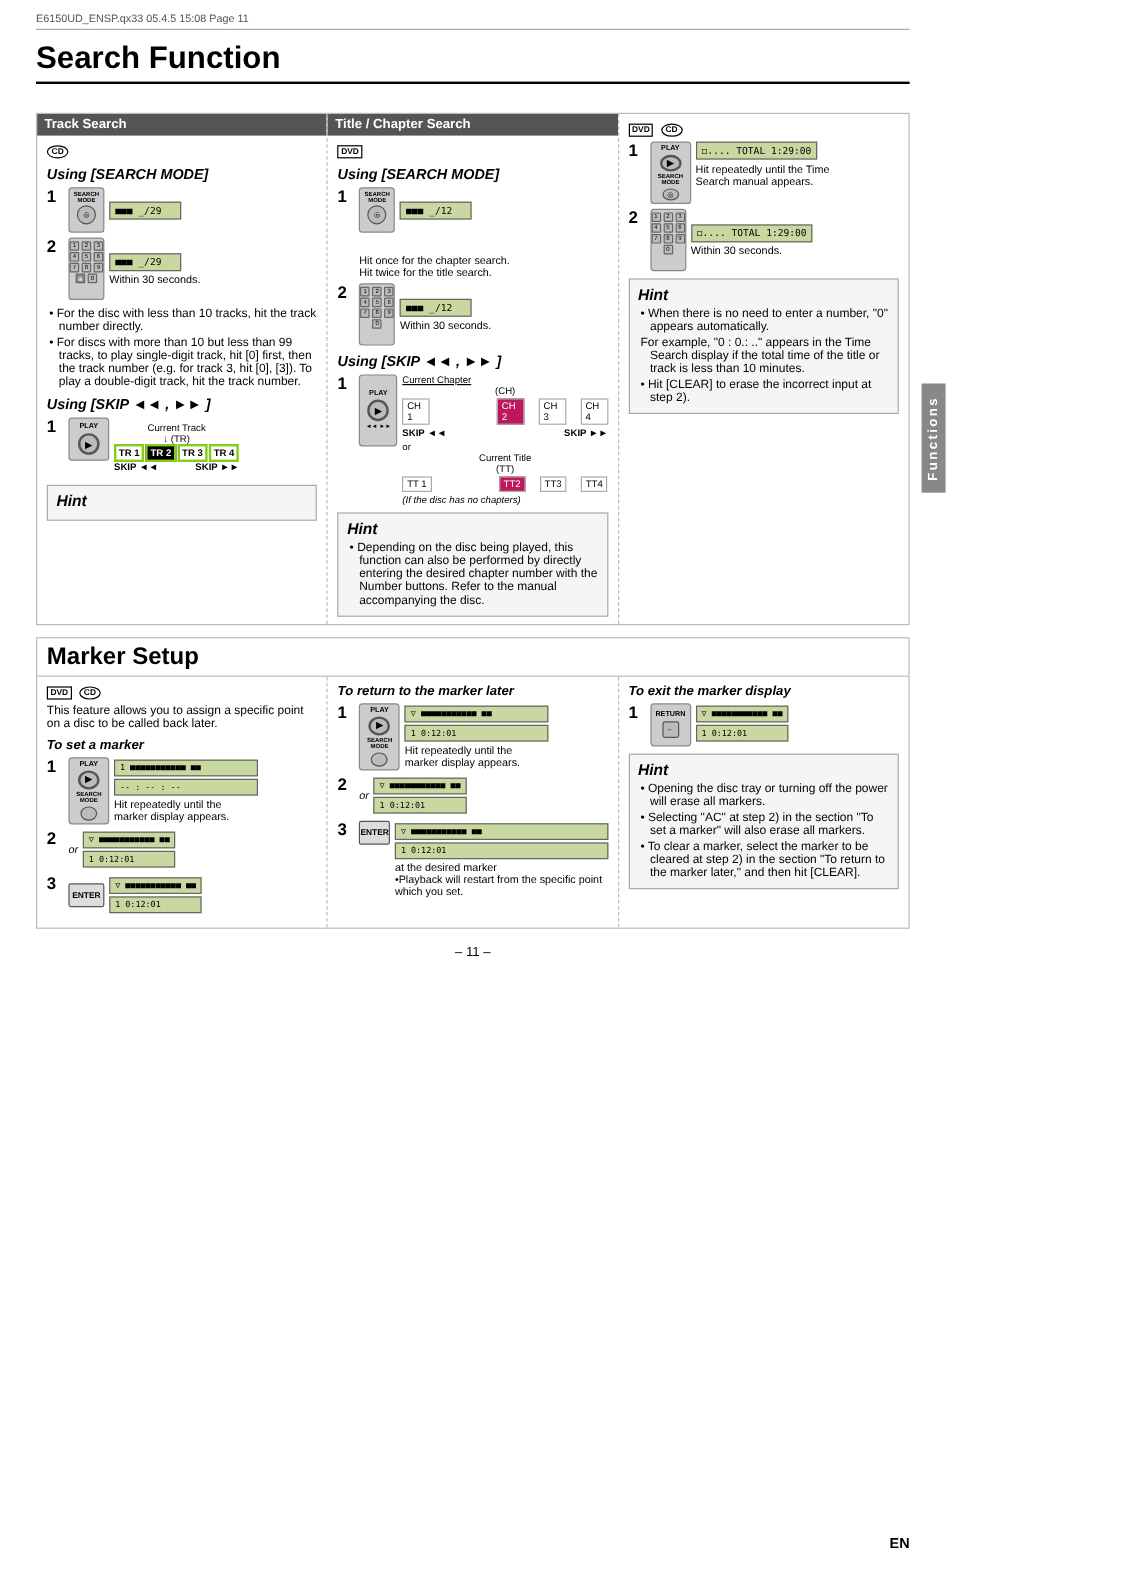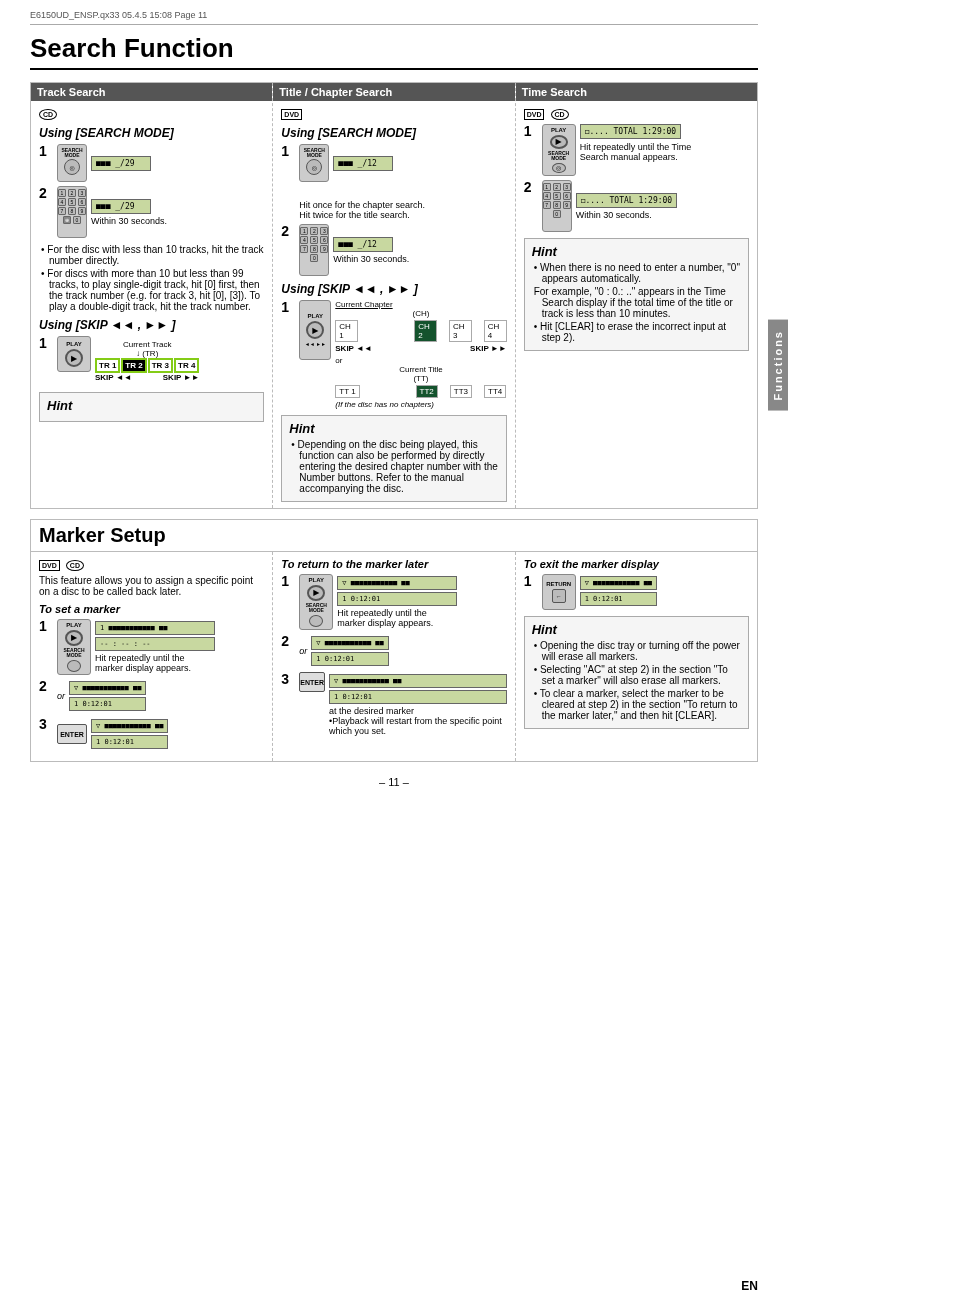--- a/index.html
+++ b/index.html
@@ -28,21 +28,21 @@
       padding-bottom: 4px;
       margin-bottom: 8px;
       display: flex;
       justify-content: space-between;
     }
 
     
     .page-title {
       font-size: 26px;
       font-weight: bold;
-      margin-bottom: 12px;
+      margin-bottom: 24px;
       border-bottom: 2px solid #000;
       padding-bottom: 4px;
     }
 
     
     .three-col {
       display: flex;
       gap: 0;
       border: 1px solid #bbb;
     }
@@ -241,21 +241,21 @@
       gap: 12px;
       font-size: 8px;
       margin: 2px 0;
     }
 
     .ch-cell {
       padding: 1px 3px;
       border: 1px solid #aaa;
     }
     .ch-cell.active {
-      background: #14532d;
+      background: #be185d;
       color: #fff;
       margin-left: 44px;
     }
 
     .skip-buttons {
       display: flex;
       justify-content: space-between;
       font-size: 8px;
       font-weight: bold;
     }
@@ -478,21 +478,20 @@
         </div>
       </div>
 
       <div class="hint-box">
         <div class="hint-title">Hint</div>
         <div class="bullet-text">• Depending on the disc being played, this function can also be performed by directly entering the desired chapter number with the Number buttons. Refer to the manual accompanying the disc.</div>
       </div>
     </div>
 
     <div class="col">
-      <div class="col-header">Time Search</div>
 
       <div style="margin-bottom:4px;">
         <span class="dvd-badge">DVD</span>
         <span class="cd-badge">CD</span>
       </div>
 
       <div class="step-row">
         <span class="step-num">1</span>
         <div>
           <div style="display:flex;gap:4px;align-items:flex-start;">

